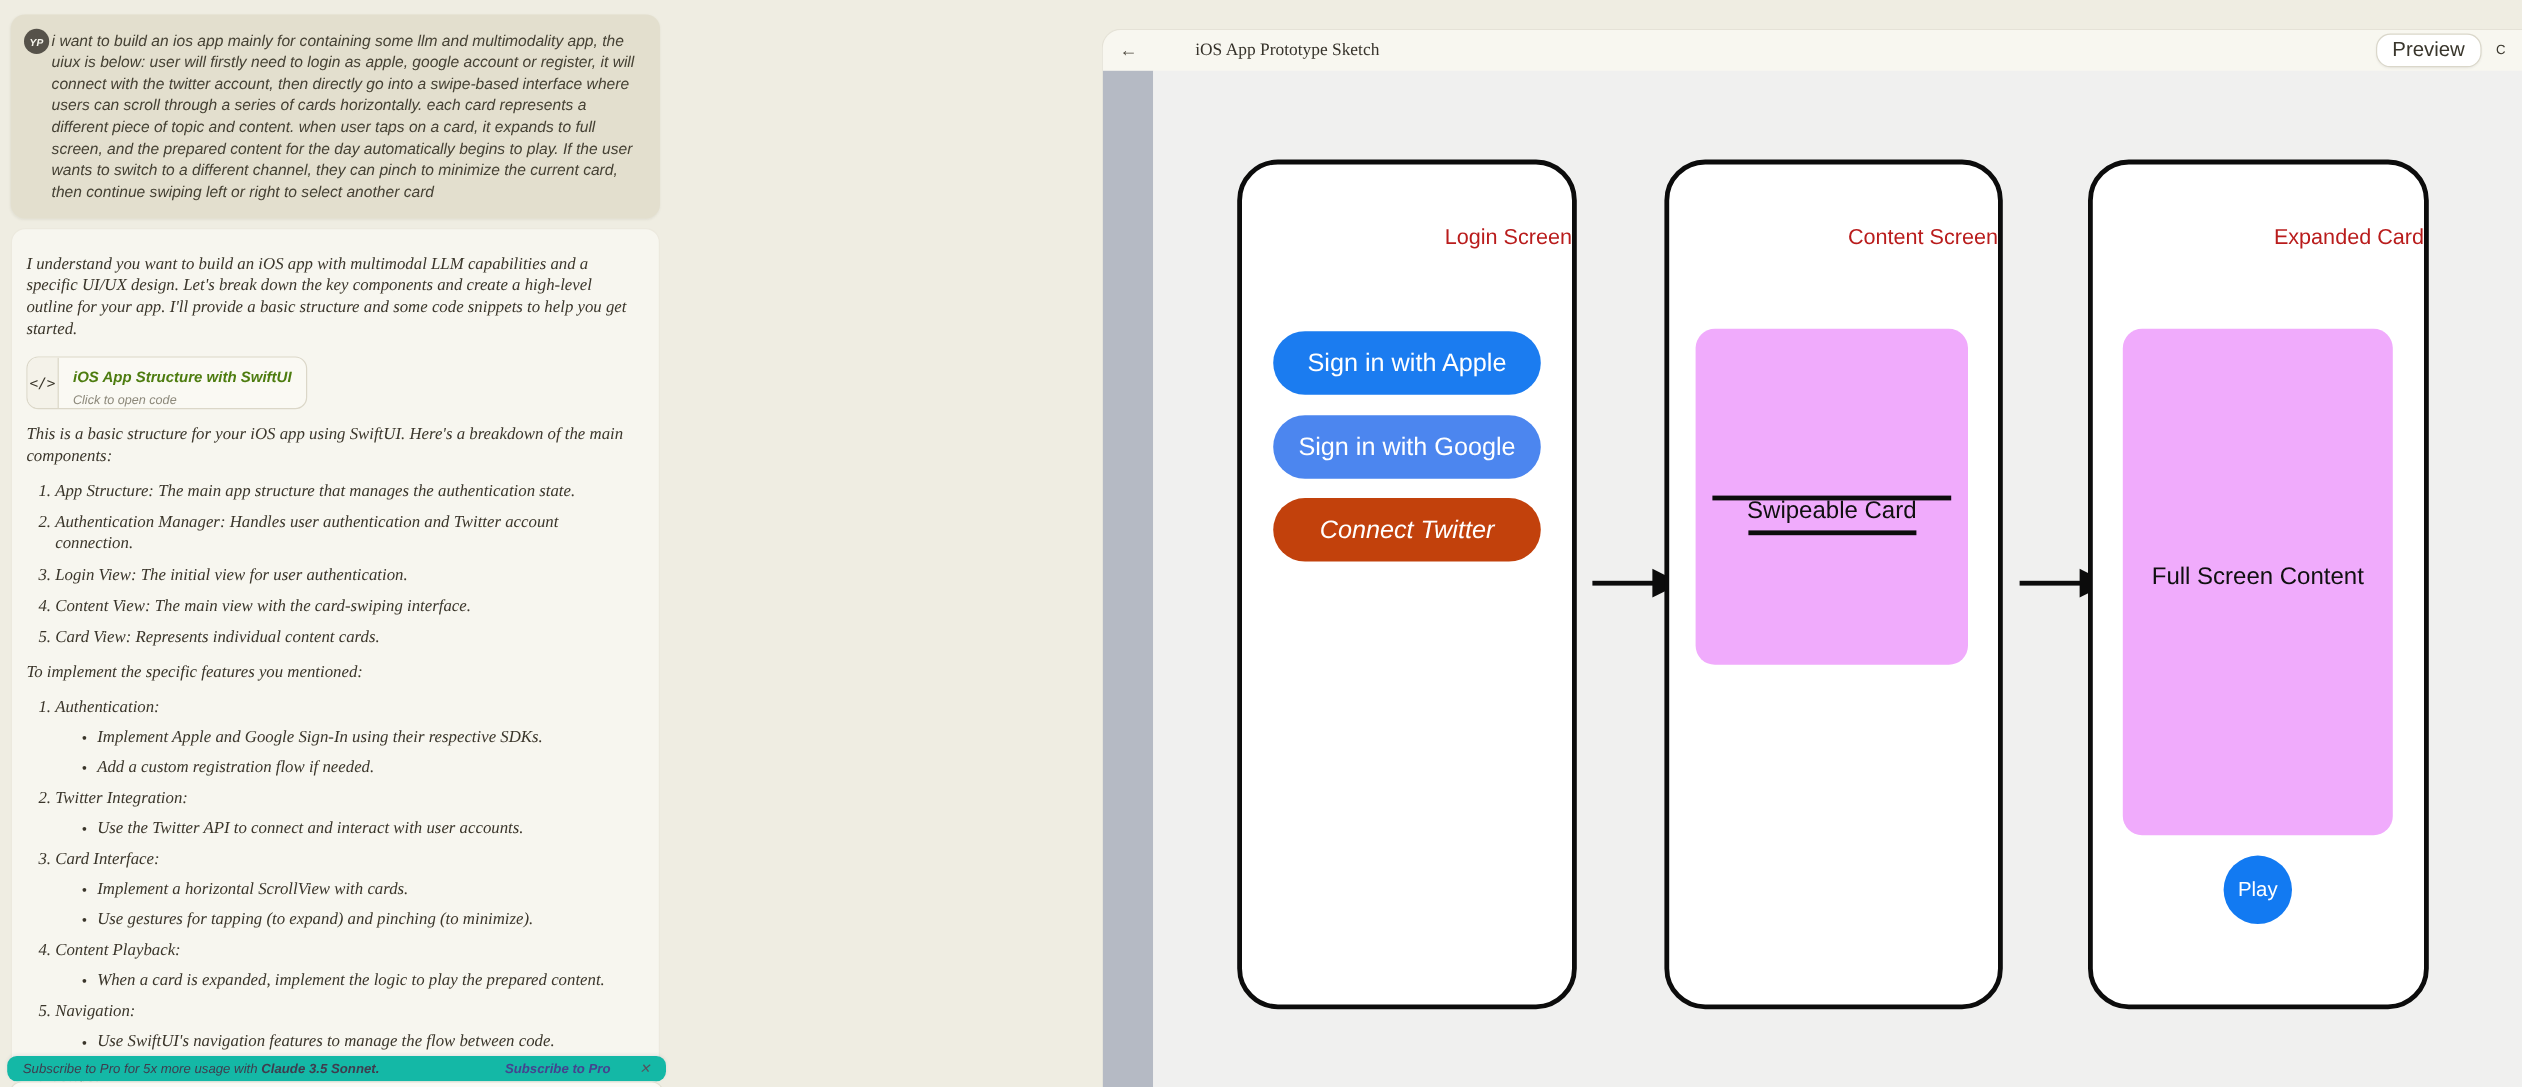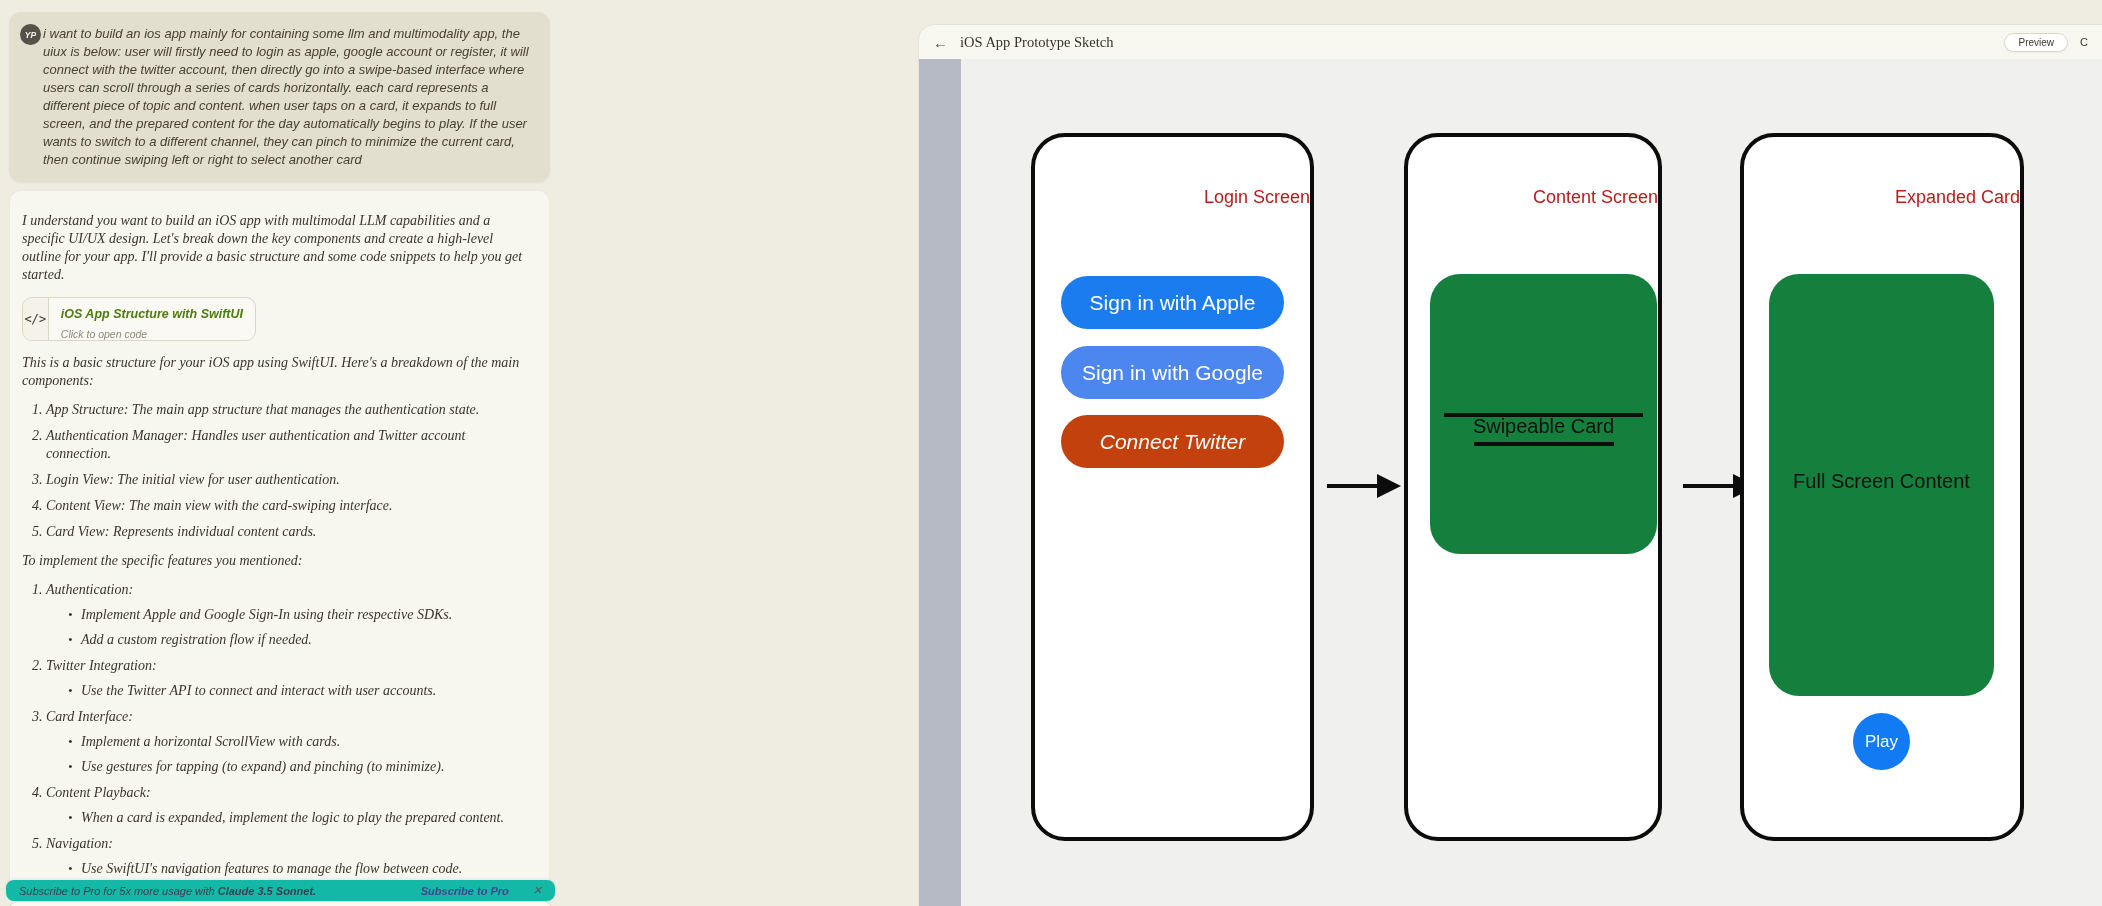--- a/index.html
+++ b/index.html
@@ -48,46 +48,46 @@
 
   .input-peek { position:absolute; left:8px; top:901px; width:545px; height:10px; z-index:6;
     background:#FBFAF5; border:1px solid #E2DFD2; border-bottom:none; border-radius:12px 12px 0 0; }
 
   
   .artifact-panel { position:absolute; left:918px; top:24px; width:1184px; height:882px;
     background:#F8F7F0; border-top:1px solid #E5E2D7; border-left:1px solid #E5E2D7;
     border-radius:16px 0 0 0; overflow:hidden; }
   .panel-header { height:34px; display:flex; align-items:center; padding:0 14px; }
   .back-btn { font-size:15px; color:#4C483D; margin-right:12px; cursor:pointer; line-height:1; }
-  .panel-title { font-family:"Liberation Serif", serif; font-size:14.5px; color:#36322A; }
+  .panel-title { font-family:"Liberation Serif", serif; font-size:14.5px; color:#36322A;margin-left:36px; }
   .header-spacer { flex:1; }
   .tab-preview { background:#FFFFFF; border:1px solid #DAD7CA; border-radius:12px;
-    padding:3px 13px; font-size:10px; color:#39362C; box-shadow:0 1px 2px rgba(0,0,0,.06);
+    padding:3px 13px; font-size:17px; color:#39362C; box-shadow:0 1px 2px rgba(0,0,0,.06);
     cursor:pointer; white-space:nowrap; }
   .tab-code-partial { font-size:11px; color:#39362C; margin-left:12px; cursor:pointer; }
 
   .panel-body { position:absolute; left:0; top:34px; right:0; bottom:0; display:flex; }
   .gutter { width:42px; background:#B5BAC4; }
   .canvas { position:relative; flex:1; background:#F0F0EF; overflow:hidden; }
 
   .phone { position:absolute; top:74px; height:708px; background:#FFFFFF;
     border:4px solid #0C0C0C; border-radius:34px; }
   .phone-1 { left:70px;  width:283px; }
-  .phone-2 { left:426px; width:258px;margin-left:17px; }
+  .phone-2 { left:426px; width:282px; }
   .phone-3 { left:779px; width:284px; }
   .screen-title { margin-top:45px; text-align:right; font-size:18px; line-height:30px; color:#b91c1c; }
 
   .pill-btn { position:absolute; left:26px; width:223px; height:53px; border-radius:27px;
     display:flex; align-items:center; justify-content:center; color:#FFFFFF;
     font-size:21px; font-weight:500; cursor:pointer; }
   .btn-apple   { top:139px; }
   .btn-google  { top:209px; }
   .btn-twitter { top:278px; }
 
-  .gray-card { position:absolute; background:#15803d; border-radius:30px; }
+  .gray-card { position:absolute; background:#f0abfc; border-radius:16px; }
   .swipe-card { left:22px; top:137px; width:227px; height:280px; }
   .full-card  { left:25px; top:137px; width:225px; height:422px; }
   .card-line { position:absolute; height:4px; background:#0C0C0C; }
   .swipe-line-top { left:14px; top:139px; width:199px; }
   .swipe-line-bottom { left:44px; top:168px; width:140px; }
   .card-label { position:absolute; left:0; width:100%; text-align:center;
     font-size:20px; line-height:22px; color:#101010; }
   .swipe-label { top:141px; }
   .full-label { top:196px; }
 

